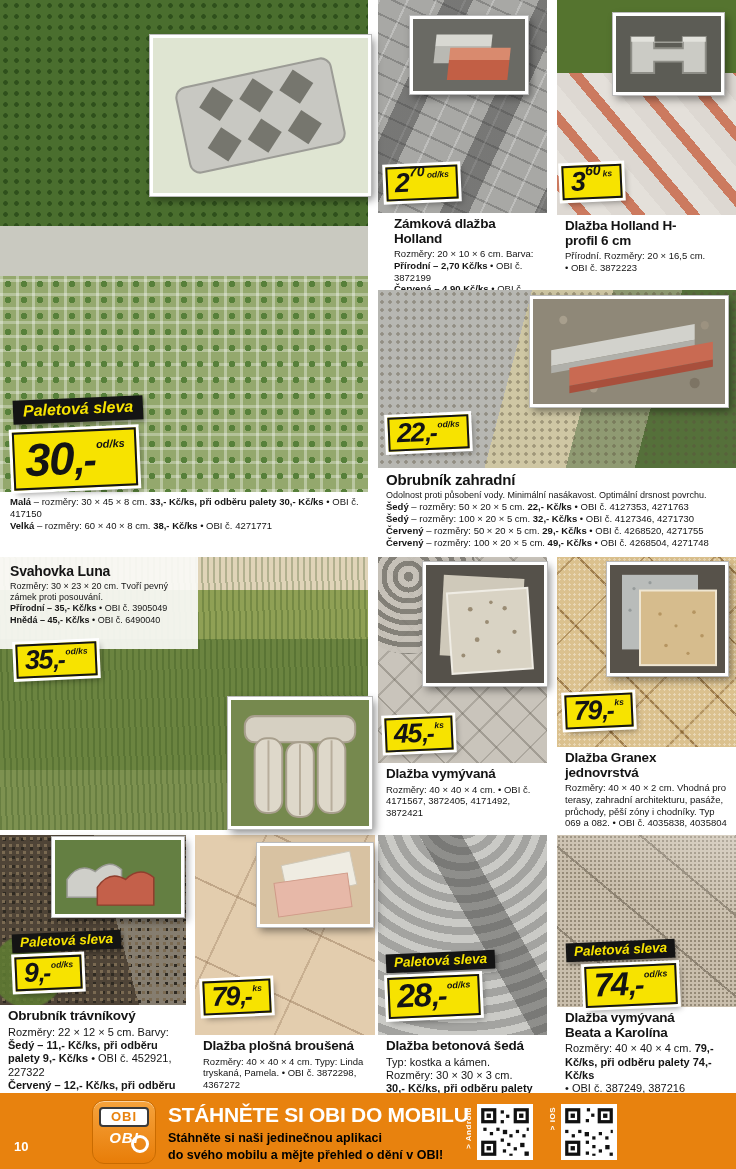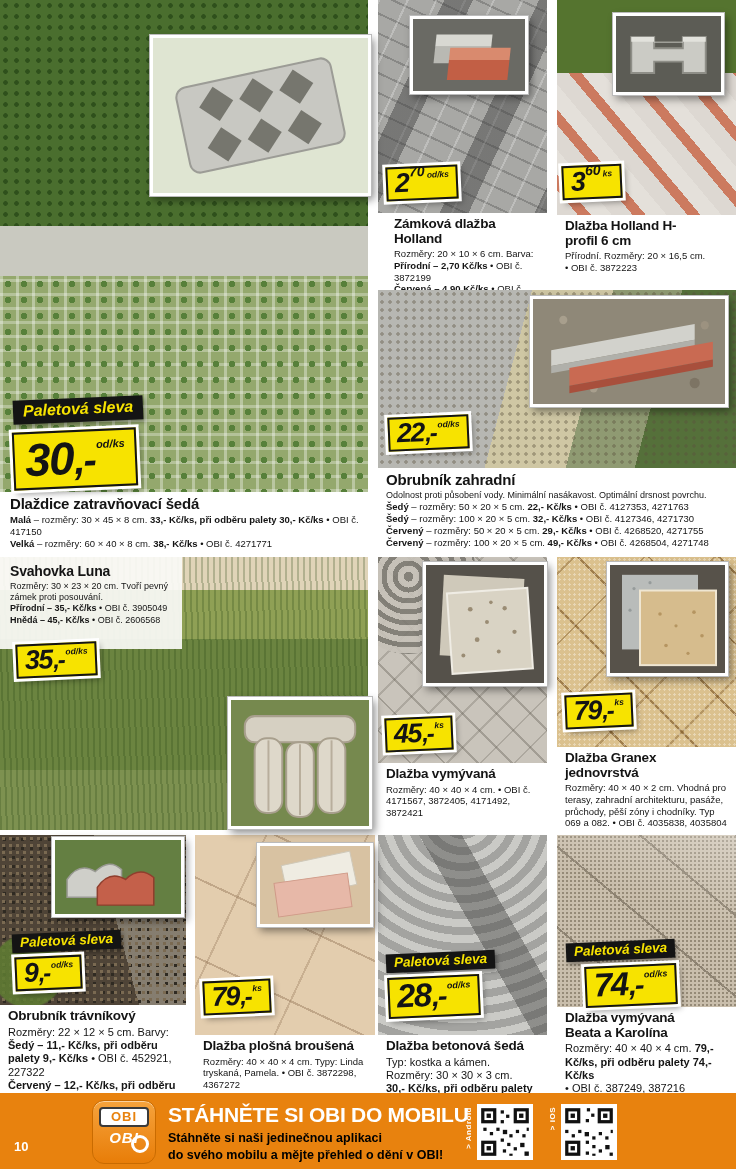--- a/index.html
+++ b/index.html
@@ -126,21 +126,20 @@
             <rect x="133" y="83" width="24" height="24" transform="rotate(45 145 95)"></rect>
           </g>
         </g>
       </svg>
     </div>
     <div class="psleva" style="left:13px;top:398px;">Paletová sleva</div>
     <div class="badge lg" style="left:13px;top:430px;">
       <span class="pm">30</span><sup class="pd"></sup><span class="pt">,-</span><span class="pu">od/ks</span>
     </div>
     <div class="txt" style="height:57px;padding-left:10px;">
-      <div class="t1">Dlaždice zatravňovací šedá</div>
       <div class="line"><b>Malá</b><span> – rozměry: 30 × 45 × 8 cm. </span><b>33,- Kč/ks, při odběru palety 30,- Kč/ks</b><span> • OBI č. 417150</span></div>
       <div class="line"><b>Velká</b><span> – rozměry: 60 × 40 × 8 cm. </span><b>38,- Kč/ks</b><span> • OBI č. 4271771</span></div>
     </div>
   </div>
 
   <div class="cell n" style="left:378px;top:0;width:169px;height:285px;">
     <div class="photo pB" style="height:213px;"></div>
     <div class="inset" style="left:32px;top:16px;width:112px;height:72px;">
       <svg viewBox="0 0 200 130" preserveAspectRatio="none">
         <rect width="200" height="130" fill="#6a6a64"></rect>
@@ -207,25 +206,25 @@
       <div class="line" style="font-size:9px;"><span>Odolnost proti působení vody. Minimální nasákavost. Optimální drsnost povrchu.</span></div>
       <div class="line"><b>Šedý</b><span> – rozměry: 50 × 20 × 5 cm. </span><b>22,- Kč/ks</b><span> • OBI č. 4127353, 4271763</span></div>
       <div class="line"><b>Šedý</b><span> – rozměry: 100 × 20 × 5 cm. </span><b>32,- Kč/ks</b><span> • OBI č. 4127346, 4271730</span></div>
       <div class="line"><b>Červený</b><span> – rozměry: 50 × 20 × 5 cm. </span><b>29,- Kč/ks</b><span> • OBI č. 4268520, 4271755</span></div>
       <div class="line"><b>Červený</b><span> – rozměry: 100 × 20 × 5 cm. </span><b>49,- Kč/ks</b><span> • OBI č. 4268504, 4271748</span></div>
     </div>
   </div>
 
   <div class="cell" style="left:0;top:557px;width:368px;height:273px;">
     <div class="photo pE" style="height:273px;"></div>
-    <div style="position:absolute;left:0;top:0;width:182px;height:92px;background:rgba(250,250,246,.93);padding:7px 4px 0 10px;box-sizing:border-box;">
+    <div style="position:absolute;left:0;top:0;width:198px;height:92px;background:rgba(250,250,246,.93);padding:7px 4px 0 10px;box-sizing:border-box;">
       <div class="t1" style="font-size:14px;">Svahovka Luna</div>
       <div class="line" style="font-size:9px;"><span>Rozměry: 30 × 23 × 20 cm. Tvoří pevný zámek proti posouvání.</span></div>
       <div class="line" style="font-size:9px;"><b>Přírodní – 35,- Kč/ks</b><span> • OBI č. 3905049</span></div>
-      <div class="line" style="font-size:9px;"><b>Hnědá – 45,- Kč/ks</b><span> • OBI č. 2606568</span></div>
+      <div class="line" style="font-size:9px;"><b>Hnědá – 45,- Kč/ks</b><span> • OBI č. 6490040</span></div>
     </div>
     <div class="badge" style="left:16px;top:86px;">
       <span class="pm">35</span><sup class="pd"></sup><span class="pt">,-</span><span class="pu">od/ks</span>
     </div>
     <div class="inset" style="left:228px;top:140px;width:138px;height:126px;">
       <svg viewBox="0 0 140 125" preserveAspectRatio="none">
         <rect width="140" height="125" fill="#76894e"></rect>
         <rect x="14" y="16" width="112" height="26" rx="10" fill="#d6d0c2" stroke="#a89f8d" stroke-width="2"></rect>
         <g fill="#ded8ca" stroke="#a89f8d" stroke-width="2">
           <rect x="24" y="38" width="28" height="74" rx="12"></rect>

